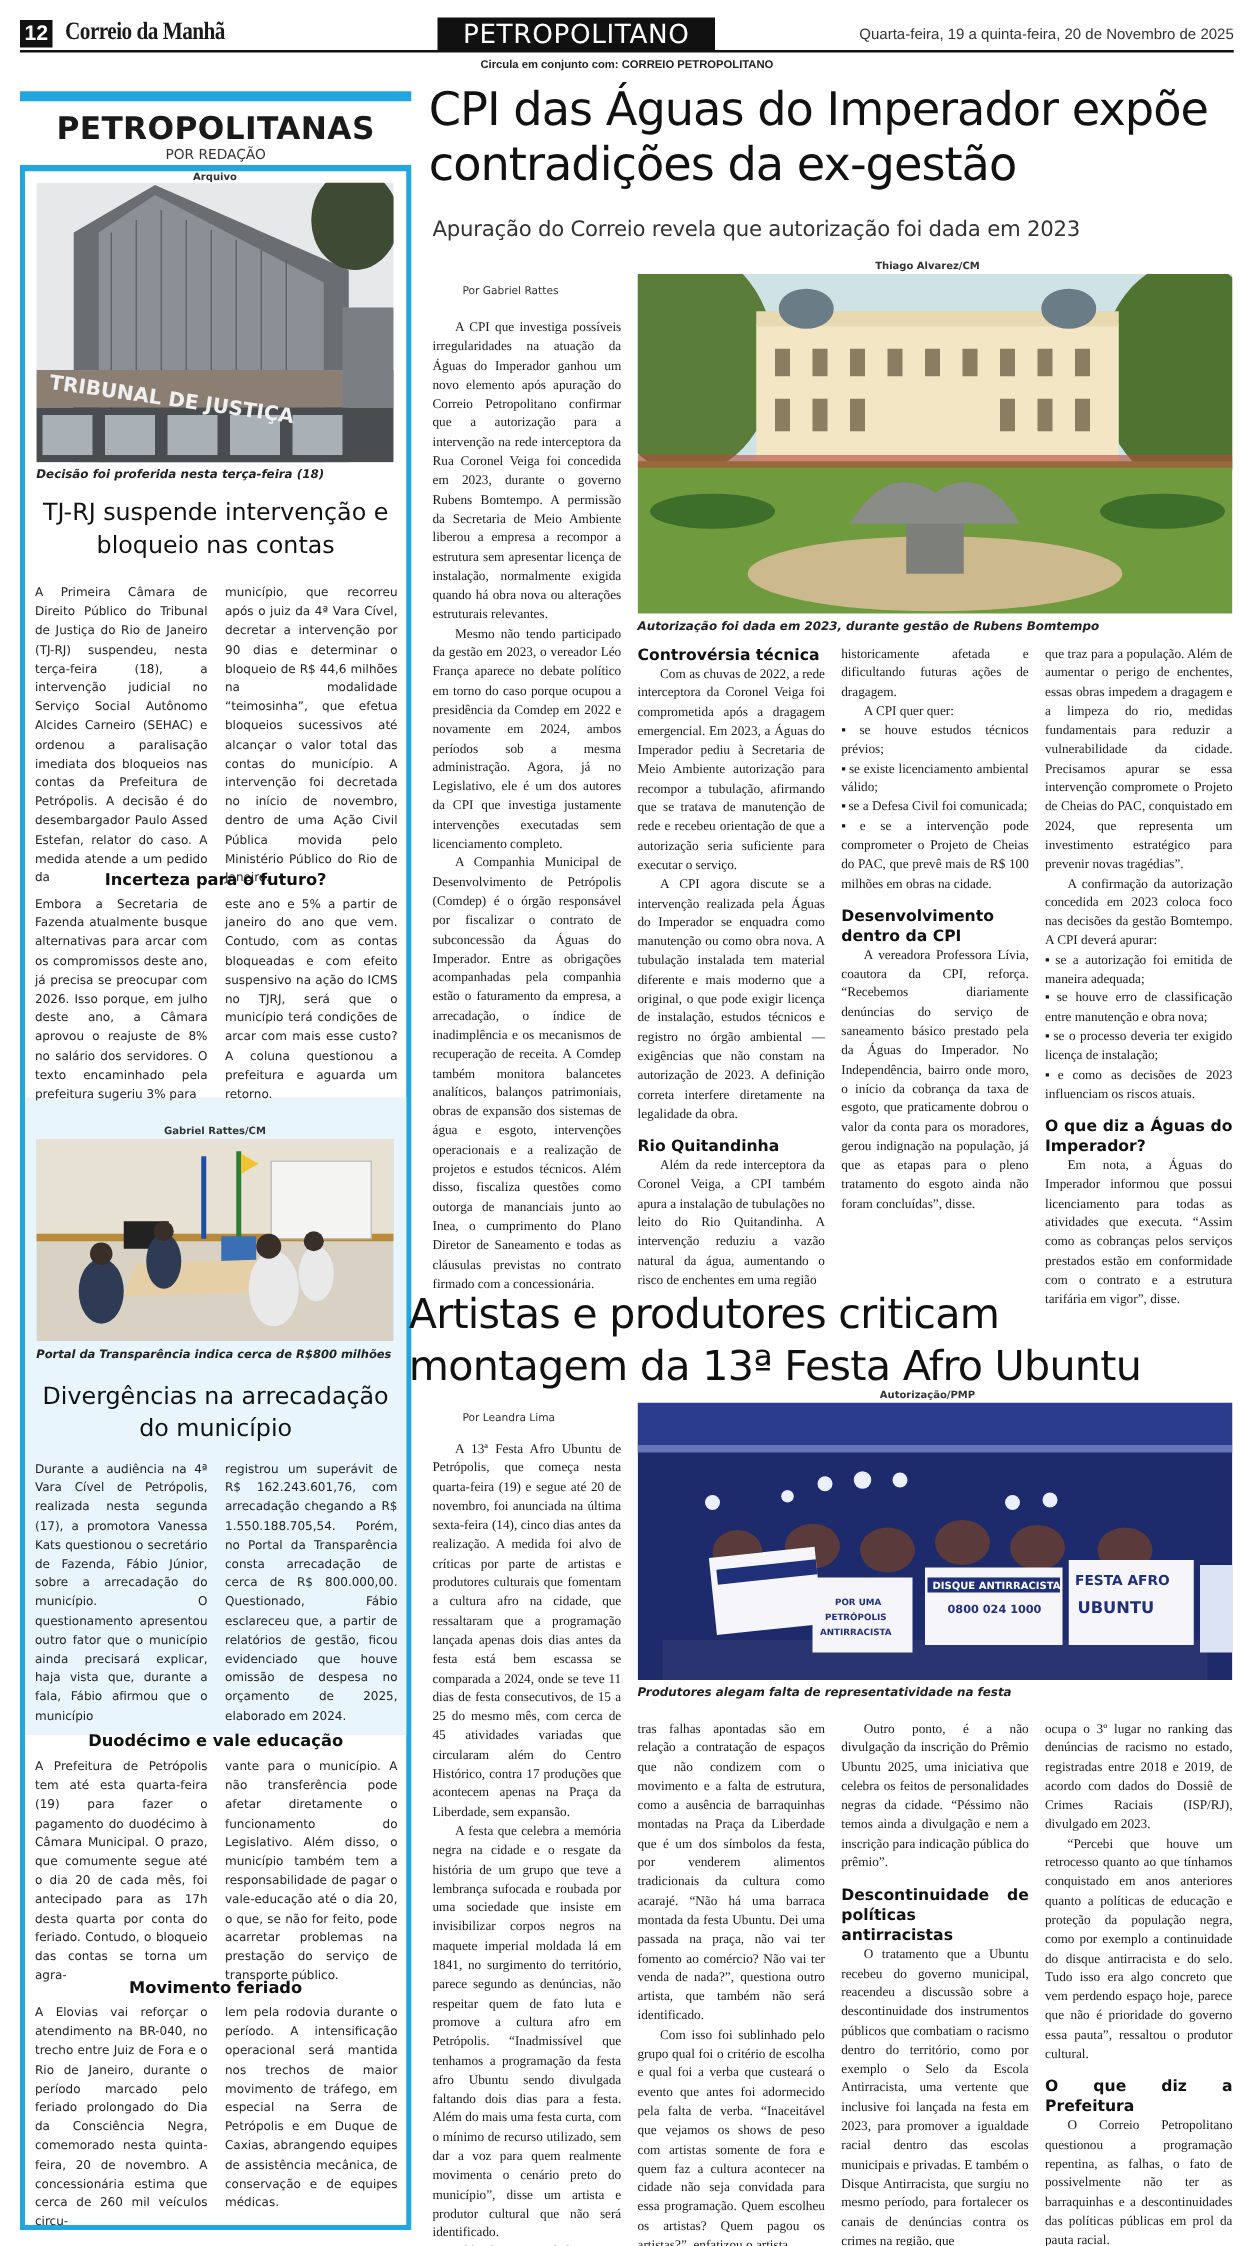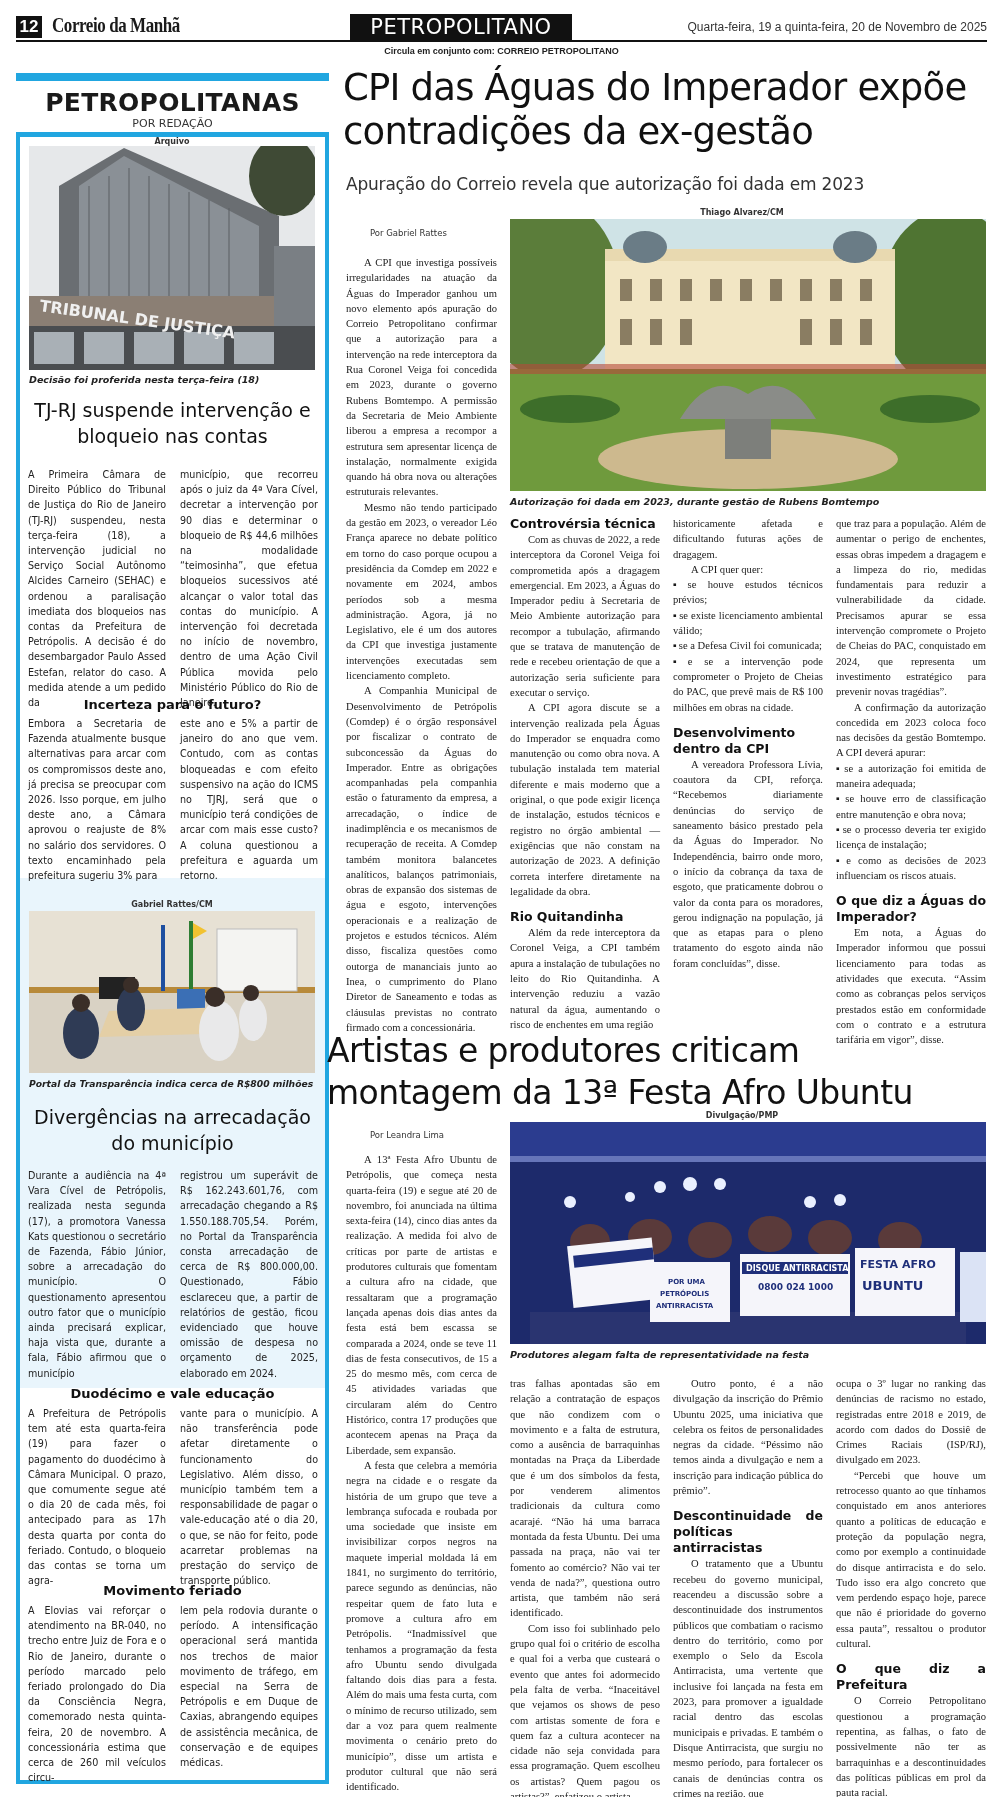--- a/index.html
+++ b/index.html
@@ -221,21 +221,21 @@
   <p>A confirmação da autorização concedida em 2023 coloca foco nas decisões da gestão Bomtempo. A CPI deverá apurar:</p>
   <p class="noind bullet">se a autorização foi emitida de maneira adequada;</p>
   <p class="noind bullet">se houve erro de classificação entre manutenção e obra nova;</p>
   <p class="noind bullet">se o processo deveria ter exigido licença de instalação;</p>
   <p class="noind bullet">e como as decisões de 2023 influenciam os riscos atuais.</p>
   <div class="subhead">O que diz a Águas do Imperador?</div>
   <p>Em nota, a Águas do Imperador informou que possui licenciamento para todas as atividades que executa. “Assim como as cobranças pelos serviços prestados estão em conformidade com o contrato e a estrutura tarifária em vigor”, disse.</p>
 </div>
 
 <div class="abs hl2">Artistas e produtores criticam montagem da 13ª Festa Afro Ubuntu</div>
-<div class="abs credit" style="left:500px; top:1111px; width:484px;">Divulgação/PMP</div>
+<div class="abs credit" style="left:500px; top:1111px; width:484px;">Autorização/PMP</div>
 <div class="abs byline" style="left:346px; top:1130px;">Por Leandra Lima</div>
 
 <div class="abs photo" style="left:510px; top:1122px; width:476px; height:222px;" aria-label="Grupo no palco segurando faixas Disque Antirracista e Festa Afro Ubuntu">
   <svg viewBox="0 0 476 222" preserveAspectRatio="none">
     <rect width="476" height="222" fill="#1d2a6b"></rect>
     <rect x="0" y="0" width="476" height="40" fill="#2b3c8f"></rect>
     <rect x="0" y="34" width="476" height="6" fill="#8e9bd6" opacity="0.6"></rect>
     <g fill="#eaf0ff">
         <circle cx="60" cy="80" r="6"></circle>
         <circle cx="150" cy="65" r="6"></circle>

